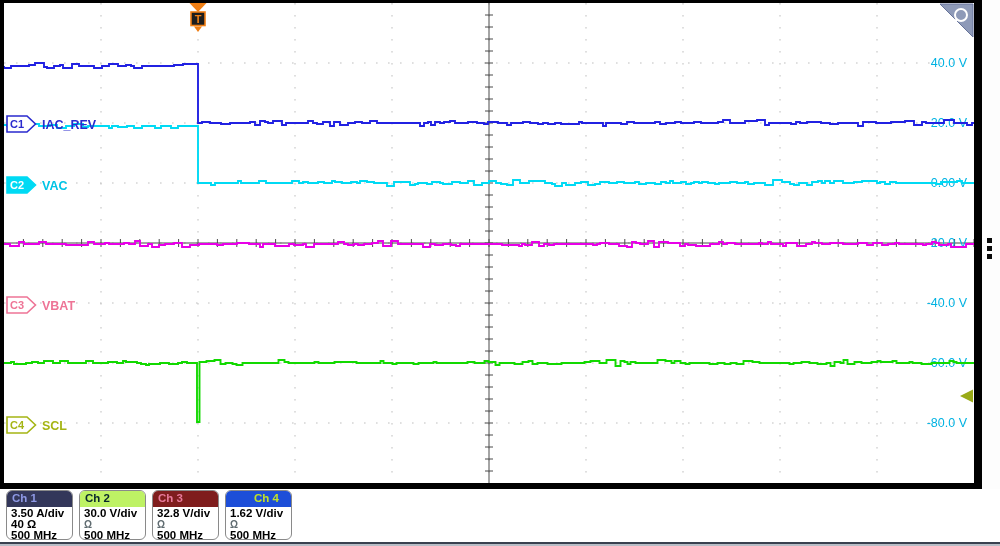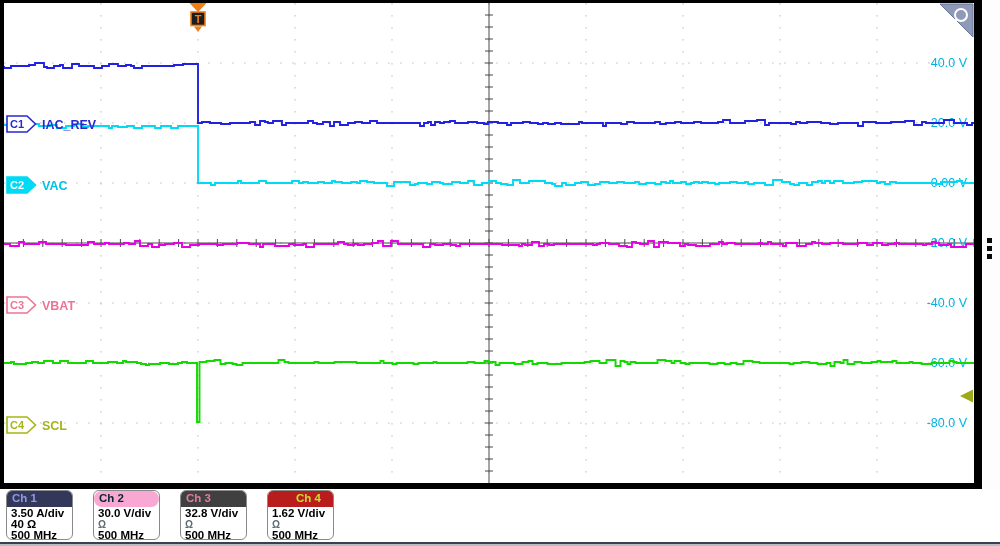--- a/index.html
+++ b/index.html
@@ -6,21 +6,21 @@
   body{width:1000px;height:546px;overflow:hidden;font-family:"Liberation Sans",sans-serif;}
   .stage{position:relative;width:1000px;height:546px;background:#fff;}
   .scope-frame{position:absolute;left:0;top:0;width:982px;height:489px;background:#000;}
   .graticule{position:absolute;left:4px;top:3px;width:970px;height:480px;background:#ffffff;}
   .graticule svg{display:block;width:970px;height:480px;}
   .gutter{position:absolute;left:982px;top:0;width:18px;height:489px;background:#fdfdfd;}
   .drag-dots{position:absolute;left:5px;top:238px;display:flex;flex-direction:column;gap:3px;cursor:grab;}
   .drag-dots i{display:block;width:5px;height:5px;background:#0a0a0a;}
   .bottombar{position:absolute;left:0;top:489px;width:1000px;height:57px;background:#ffffff;}
   .bar-footer{position:absolute;left:0;top:53px;width:1000px;height:4px;background:#b8bdc6;border-top:2px solid #39414f;box-sizing:border-box;}
-  .badges{position:absolute;left:6px;top:1px;display:flex;gap:20px;}
+  .badges{position:absolute;left:6px;top:1px;display:flex;gap:6px;}
   .badge{width:67px;height:50px;background:#fff;border:1px solid #8a8a8a;border-radius:6px;overflow:hidden;box-sizing:border-box;cursor:pointer;}
   .badge-header{height:16px;font-size:11.5px;font-weight:bold;line-height:15px;padding:0 5px;}
   .badge-body{padding:1px 4px 0 4px;font-size:11.5px;font-weight:bold;color:#000;}
   .badge-row{line-height:11px;white-space:nowrap;}
   .ohm{color:#5f6b70;font-size:10px;line-height:10px;}
 </style>
 </head>
 <body>
 
 <div class="stage">
@@ -200,37 +200,37 @@
     <div id="badges" class="badges">
         <div class="badge">
           <div class="badge-header" style="background: rgb(51, 55, 90); color: rgb(143, 154, 230);">Ch 1</div>
           <div class="badge-body">
             <div class="badge-row">3.50 A/div</div>
             <div class="badge-row">40 Ω</div>
             <div class="badge-row">500 MHz</div>
           </div>
         </div>
         <div class="badge">
-          <div class="badge-header" style="background: #f9a8d4; color: rgb(7, 38, 44); border-radius: 8px;">Ch 2</div>
+          <div class="badge-header" style="background: #bef264; color: rgb(7, 38, 44);">Ch 2</div>
           <div class="badge-body">
             <div class="badge-row">30.0 V/div</div>
             <div class="badge-row"><span class="ohm">Ω</span></div>
             <div class="badge-row">500 MHz</div>
           </div>
         </div>
         <div class="badge">
-          <div class="badge-header" style="background: #404040; color: rgb(232, 122, 154);">Ch 3</div>
+          <div class="badge-header" style="background: #7f1d1d; color: rgb(232, 122, 154);">Ch 3</div>
           <div class="badge-body">
             <div class="badge-row">32.8 V/div</div>
             <div class="badge-row"><span class="ohm">Ω</span></div>
             <div class="badge-row">500 MHz</div>
           </div>
         </div>
         <div class="badge">
-          <div class="badge-header" style="background: #b91c1c; color: rgb(195, 226, 38); padding-left: 28px;">Ch 4</div>
+          <div class="badge-header" style="background: #1d4ed8; color: rgb(195, 226, 38); padding-left: 28px;">Ch 4</div>
           <div class="badge-body">
             <div class="badge-row">1.62 V/div</div>
             <div class="badge-row"><span class="ohm">Ω</span></div>
             <div class="badge-row">500 MHz</div>
           </div>
         </div>
       </div>
 
     <div class="bar-footer"></div>
   </div>

